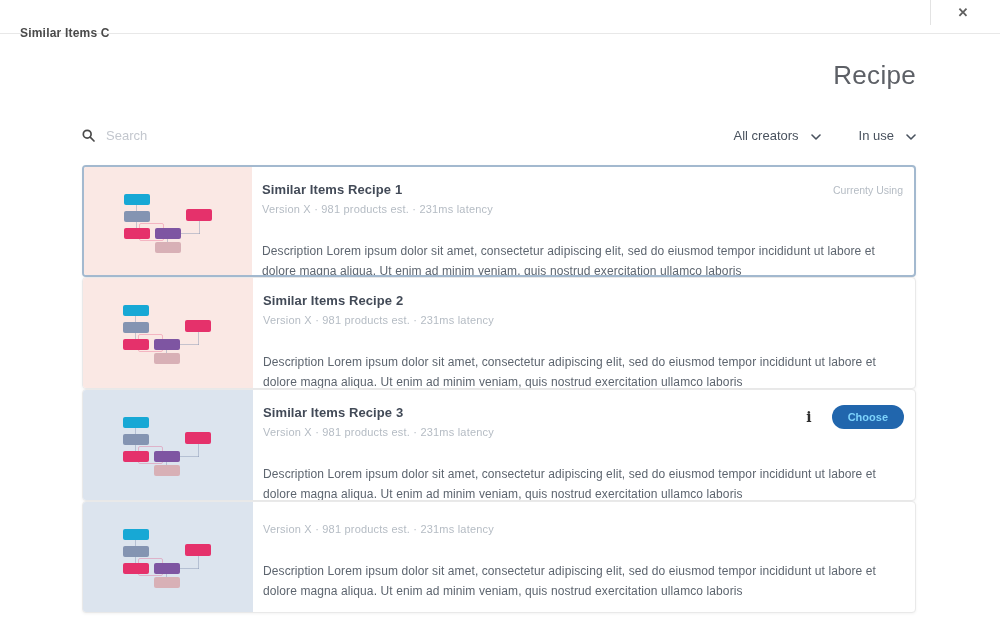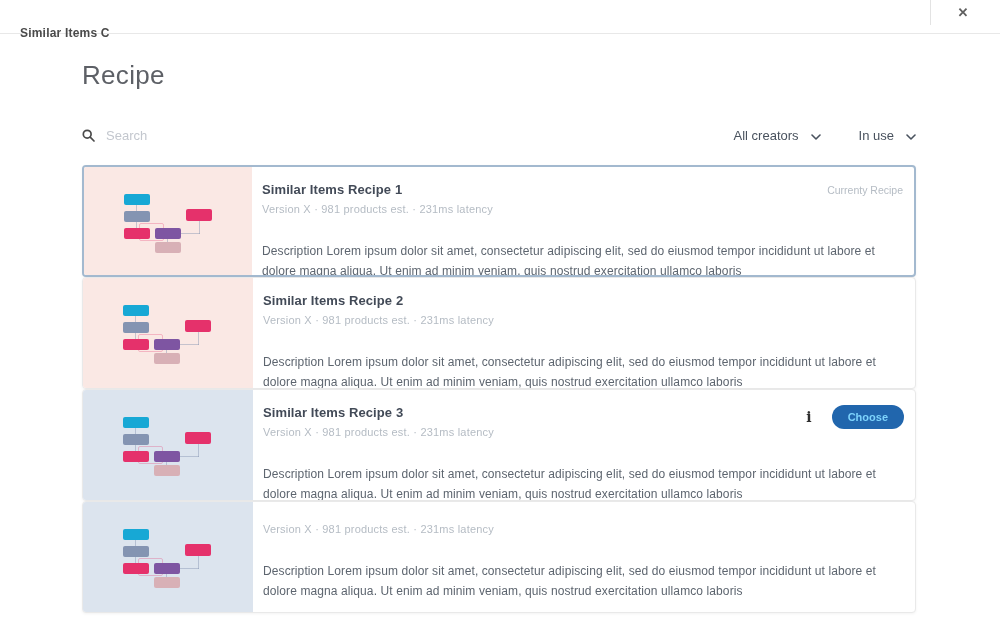--- a/index.html
+++ b/index.html
@@ -10,21 +10,21 @@
   .topbar { position:relative; height:34px; border-bottom:1px solid #e8e8e8; background:#fff; }
   .topbar-title { position:absolute; left:20px; top:26px; font-size:12px; font-weight:bold;
     color:#4a4a4a; letter-spacing:.2px; }
   .topbar-divider { position:absolute; right:69px; top:0; width:1px; height:25px; background:#e3e3e3; }
   .close-btn { position:absolute; right:26px; top:2px; width:22px; height:22px; border:none;
     background:transparent; color:#5f5f5f; font-size:13px; font-weight:bold; cursor:pointer;
     line-height:22px; text-align:center; }
 
   
   .content { width:834px; margin:0 auto 0 82px; }
-  .page-title { margin-top:26px; text-align:left; font-size:26px; font-weight:400;
+  .page-title { margin-top:26px; text-align:right; font-size:26px; font-weight:400;
     color:#5d6066; letter-spacing:.3px; }
 
   .filters-row { margin-top:30px; height:28px; display:flex; align-items:center; }
   .search-box { display:flex; align-items:center; gap:11px; flex:1; }
   .search-box svg { display:block; }
   .search-input { border:none; outline:none; font-size:13px; color:#4a4a4a; width:300px;
     font-family:"Liberation Sans", sans-serif; }
   .search-input::placeholder { color:#c3c7ce; }
   .dropdowns { display:flex; align-items:center; gap:38px; }
   .dropdown { display:flex; align-items:center; gap:12px; cursor:pointer; }
@@ -135,21 +135,21 @@
             <div class="blk purple"></div>
             <div class="blk dusty"></div>
           </div>
         </div>
       <div class="card-body">
         <div class="card-header-row">
           <div>
             <div class="card-title">Similar Items Recipe 1</div>
             <div class="card-meta">Version X  ·  981 products est.  ·  231ms latency</div>
           </div>
-          <div class="status-badge">Currenty Recipe</div>
+          <div class="status-badge">Currenty Using</div>
         </div>
         <p class="card-desc">Description Lorem ipsum dolor sit amet, consectetur adipiscing elit, sed do eiusmod tempor incididunt ut labore et dolore magna aliqua. Ut enim ad minim veniam, quis nostrud exercitation ullamco laboris</p>
       </div>
     </div>
 
     <div class="card">
       <div class="thumb pink">
           <div class="diagram">
             <div class="conn c1"></div>
             <div class="conn c2"></div>

